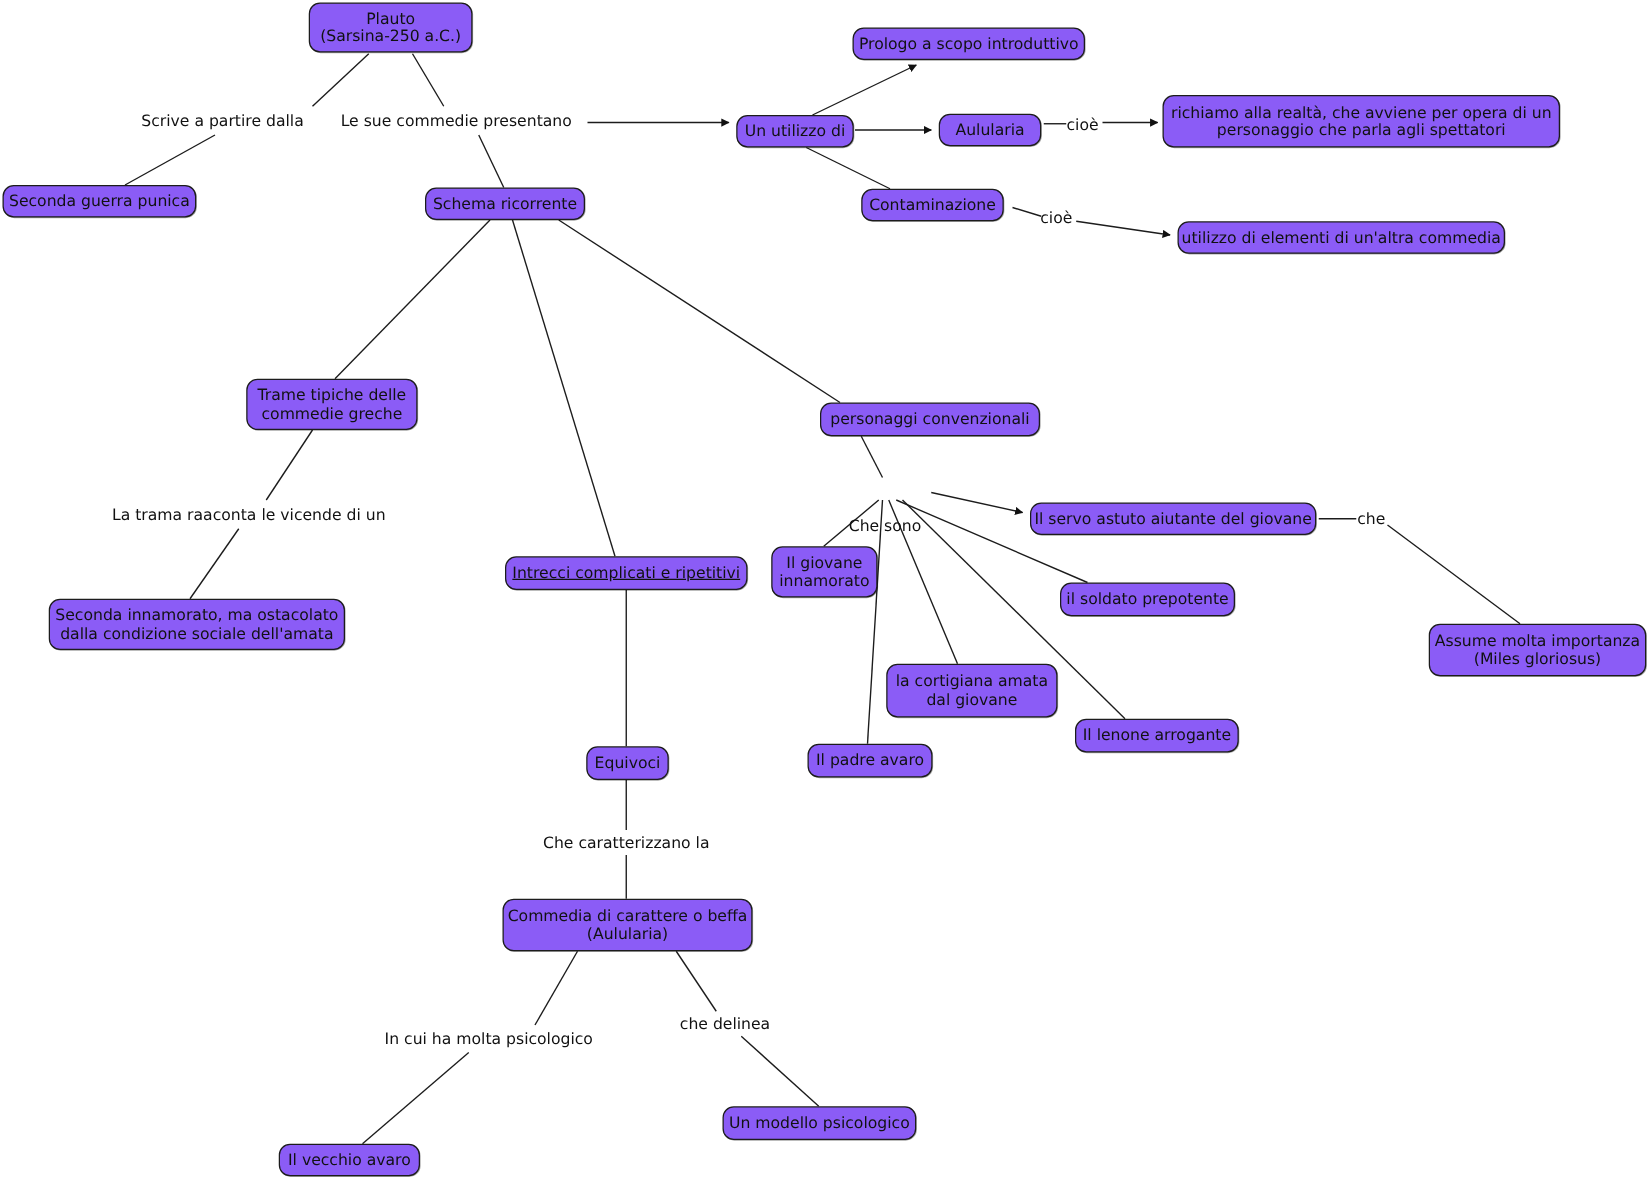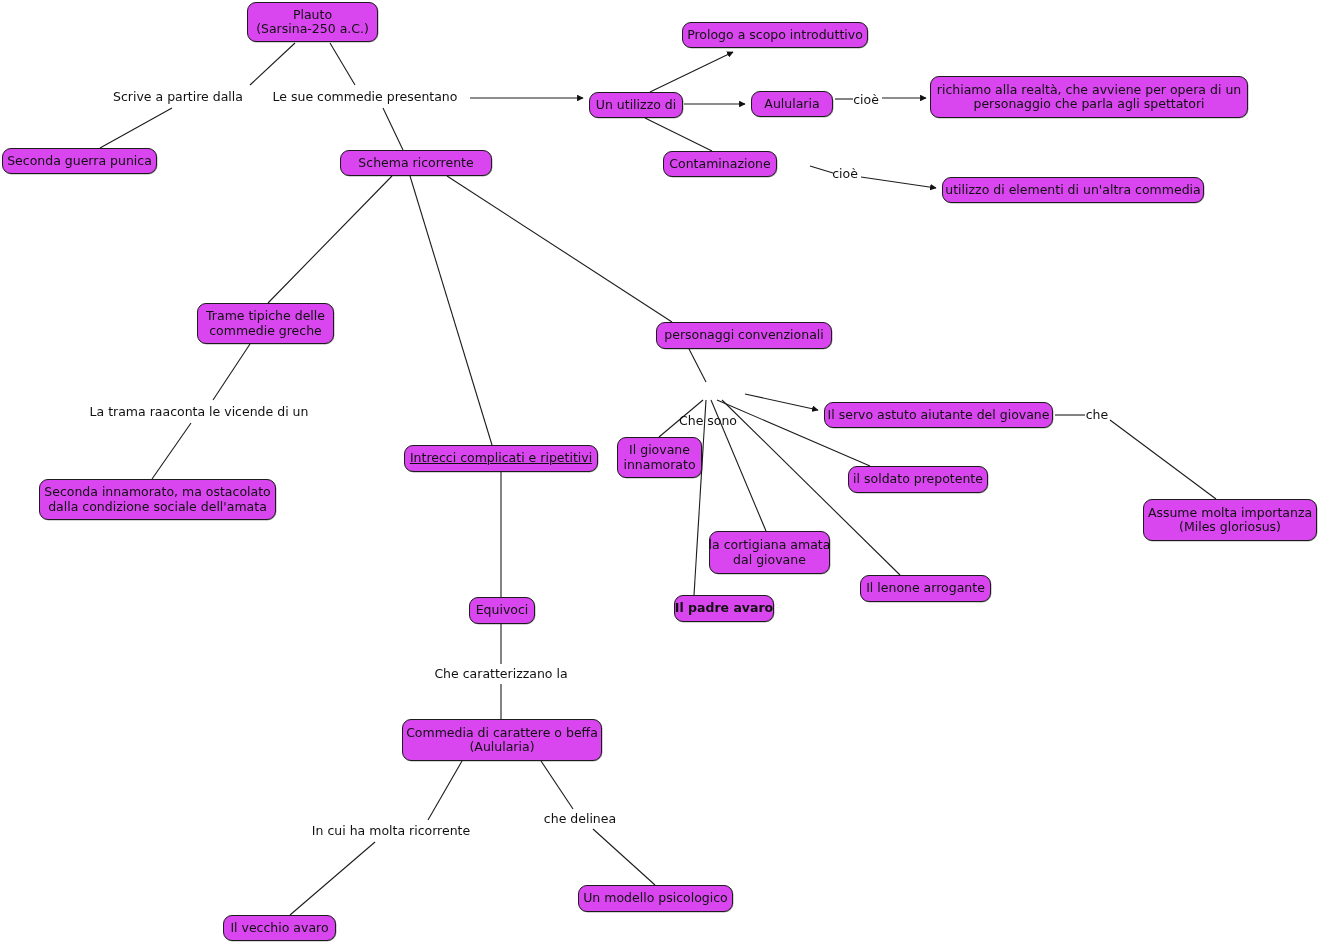--- a/index.html
+++ b/index.html
@@ -21,21 +21,21 @@
     position: absolute;
     left: 0;
     top: 0;
     width: 1319px;
     height: 942px;
     pointer-events: none;
   }
   .node {
     position: absolute;
     box-sizing: border-box;
-    background: #d946ef;
+    background: #8b5cf6;
     border: 1px solid #1c1c1c;
     border-radius: 9px;
     color: #111111;
     font-size: 12.5px;
     line-height: 14.5px;
     text-align: center;
     display: flex;
     align-items: center;
     justify-content: center;
     padding: 2px 23px;
@@ -116,32 +116,32 @@
       <path d="M 1055 415 L 1085 415"></path>
       <path d="M 1110 420 L 1216 499"></path>
     </g>
   </svg>
 
   <div class="node" style="left:247px; top:2px; width:131px; height:40px;">Plauto
 (Sarsina-250 a.C.)</div>
 
   <div class="node" style="left:2px; top:148px; width:155px; height:26px;">Seconda guerra punica</div>
 
-  <div class="node" style="left:340px; top:150px; width:152px; height:26px;">Schema ricorrente</div>
+  <div class="node" style="left:340px; top:150px; width:128px; height:26px;">Schema ricorrente</div>
 
   <div class="node" style="left:589px; top:92px; width:94px; height:26px;">Un utilizzo di</div>
 
   <div class="node" style="left:682px; top:22px; width:186px; height:26px;">Prologo a scopo introduttivo</div>
 
   <div class="node" style="left:751px; top:91px; width:82px; height:26px;">Aulularia</div>
 
   <div class="node" style="left:930px; top:76px; width:318px; height:42px;">richiamo alla realtà, che avviene per opera di un
 personaggio che parla agli spettatori</div>
 
-  <div class="node" style="left:663px; top:151px; width:114px; height:26px;">Contaminazione</div>
+  <div class="node" style="left:689px; top:151px; width:114px; height:26px;">Contaminazione</div>
 
   <div class="node" style="left:942px; top:177px; width:262px; height:26px;">utilizzo di elementi di un'altra commedia</div>
 
   <div class="node" style="left:197px; top:303px; width:137px; height:41px;">Trame tipiche delle
 commedie greche</div>
 
   <div class="node" style="left:39px; top:479px; width:237px; height:41px;">Seconda innamorato, ma ostacolato
 dalla condizione sociale dell'amata</div>
 
   <div class="node" style="left:404px; top:445px; width:194px; height:27px;text-decoration:underline;">Intrecci complicati e ripetitivi</div>
@@ -157,43 +157,43 @@
 
   <div class="node" style="left:656px; top:322px; width:176px; height:27px;">personaggi convenzionali</div>
 
   <div class="node" style="left:617px; top:437px; width:85px; height:41px;">Il giovane
 innamorato</div>
 
   <div class="node" style="left:824px; top:402px; width:229px; height:26px;">Il servo astuto aiutante del giovane</div>
 
   <div class="node" style="left:848px; top:466px; width:140px; height:27px;">il soldato prepotente</div>
 
-  <div class="node" style="left:709px; top:531px; width:121px; height:43px;">la cortigiana amata
+  <div class="node" style="left:709px; top:531px; width:137px; height:43px;">la cortigiana amata
 dal giovane</div>
 
   <div class="node" style="left:860px; top:575px; width:131px; height:27px;">Il lenone arrogante</div>
 
-  <div class="node" style="left:674px; top:595px; width:100px; height:27px;font-weight:bold;">Il padre avaro</div>
+  <div class="node" style="left:646px; top:595px; width:100px; height:27px;">Il padre avaro</div>
 
   <div class="node" style="left:1143px; top:499px; width:174px; height:42px;">Assume molta importanza
 (Miles gloriosus)</div>
 
   <div class="edge-label" style="left:178px; top:97px;">Scrive a partire dalla</div>
 
   <div class="edge-label" style="left:365px; top:97px;">Le sue commedie presentano</div>
 
   <div class="edge-label" style="left:866px; top:100px;">cioè</div>
 
   <div class="edge-label" style="left:845px; top:174px;">cioè</div>
 
   <div class="edge-label" style="left:199px; top:412px;">La trama raaconta le vicende di un</div>
 
   <div class="edge-label" style="left:501px; top:674px;">Che caratterizzano la</div>
 
-  <div class="edge-label" style="left:391px; top:831px;">In cui ha molta ricorrente</div>
+  <div class="edge-label" style="left:391px; top:831px;">In cui ha molta psicologico</div>
 
   <div class="edge-label" style="left:580px; top:819px;">che delinea</div>
 
   <div class="edge-label" style="left:708px; top:391px;margin-top:30px;">Che sono</div>
 
   <div class="edge-label" style="left:1097px; top:415px;">che</div>
 
 </div>
 
 </body></html>

